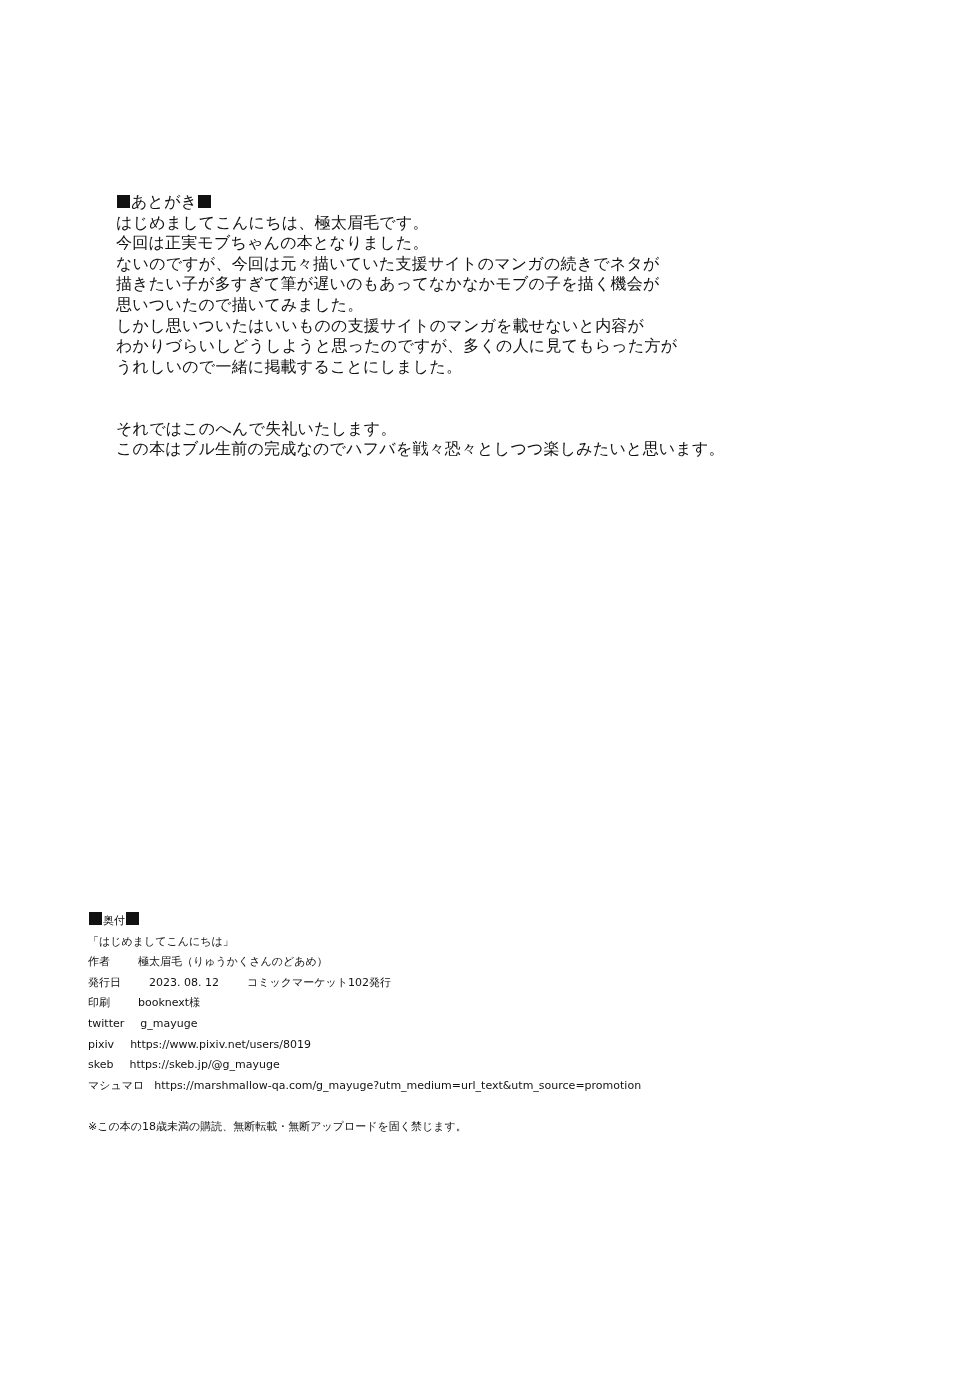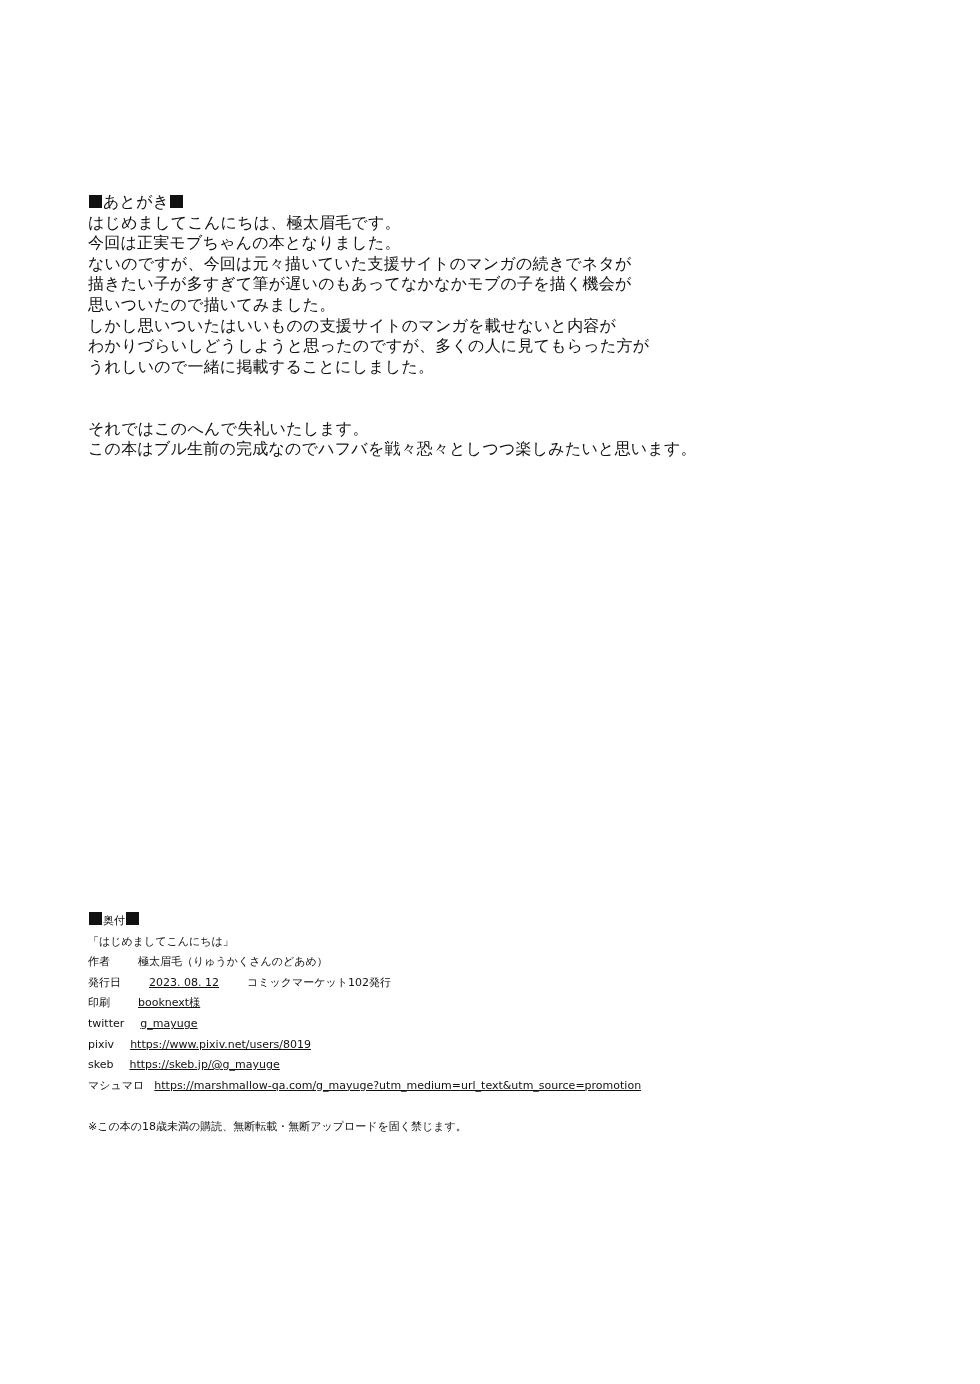--- a/index.html
+++ b/index.html
@@ -33,20 +33,21 @@
     .colophon {
       top: 911px;
     }
     .line {
       display: block;
       font-size: 16px;
       line-height: 20.6px;
       height: 20.6px;
       white-space: nowrap;
       letter-spacing: 0.2px;
+      margin-left: 28px;
     }
     .blank {
       height: 20.6px;
     }
     .heading {
       font-weight: normal;
     }
     .sq {
       display: inline-block;
       width: 13px;
@@ -64,21 +65,20 @@
     }
     .row .label {
       display: inline-block;
     }
     .row .gap-wide { margin-left: 28px; }
     .row .gap-mid { margin-left: 16px; }
     .row .gap-mash { margin-left: 10px; }
     .latin {
       font-family: "DejaVu Sans", "Liberation Sans", sans-serif;
       letter-spacing: 0px;
-      text-decoration: underline;
     }
     .spacer {
       height: 20.6px;
     }
   </style>
 </head>
 <body>
 
 <div class="page">
 

